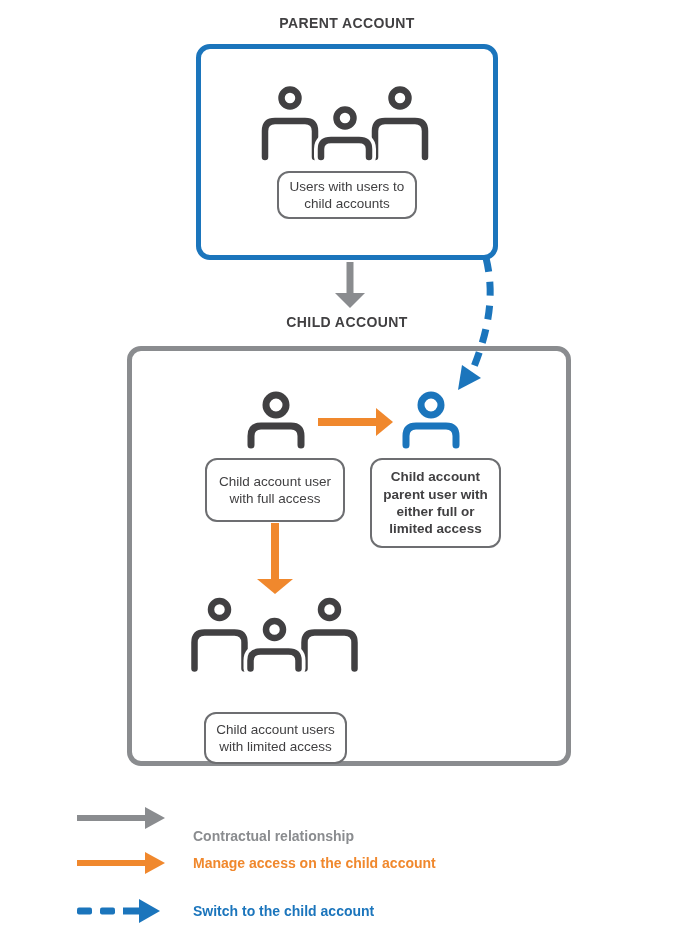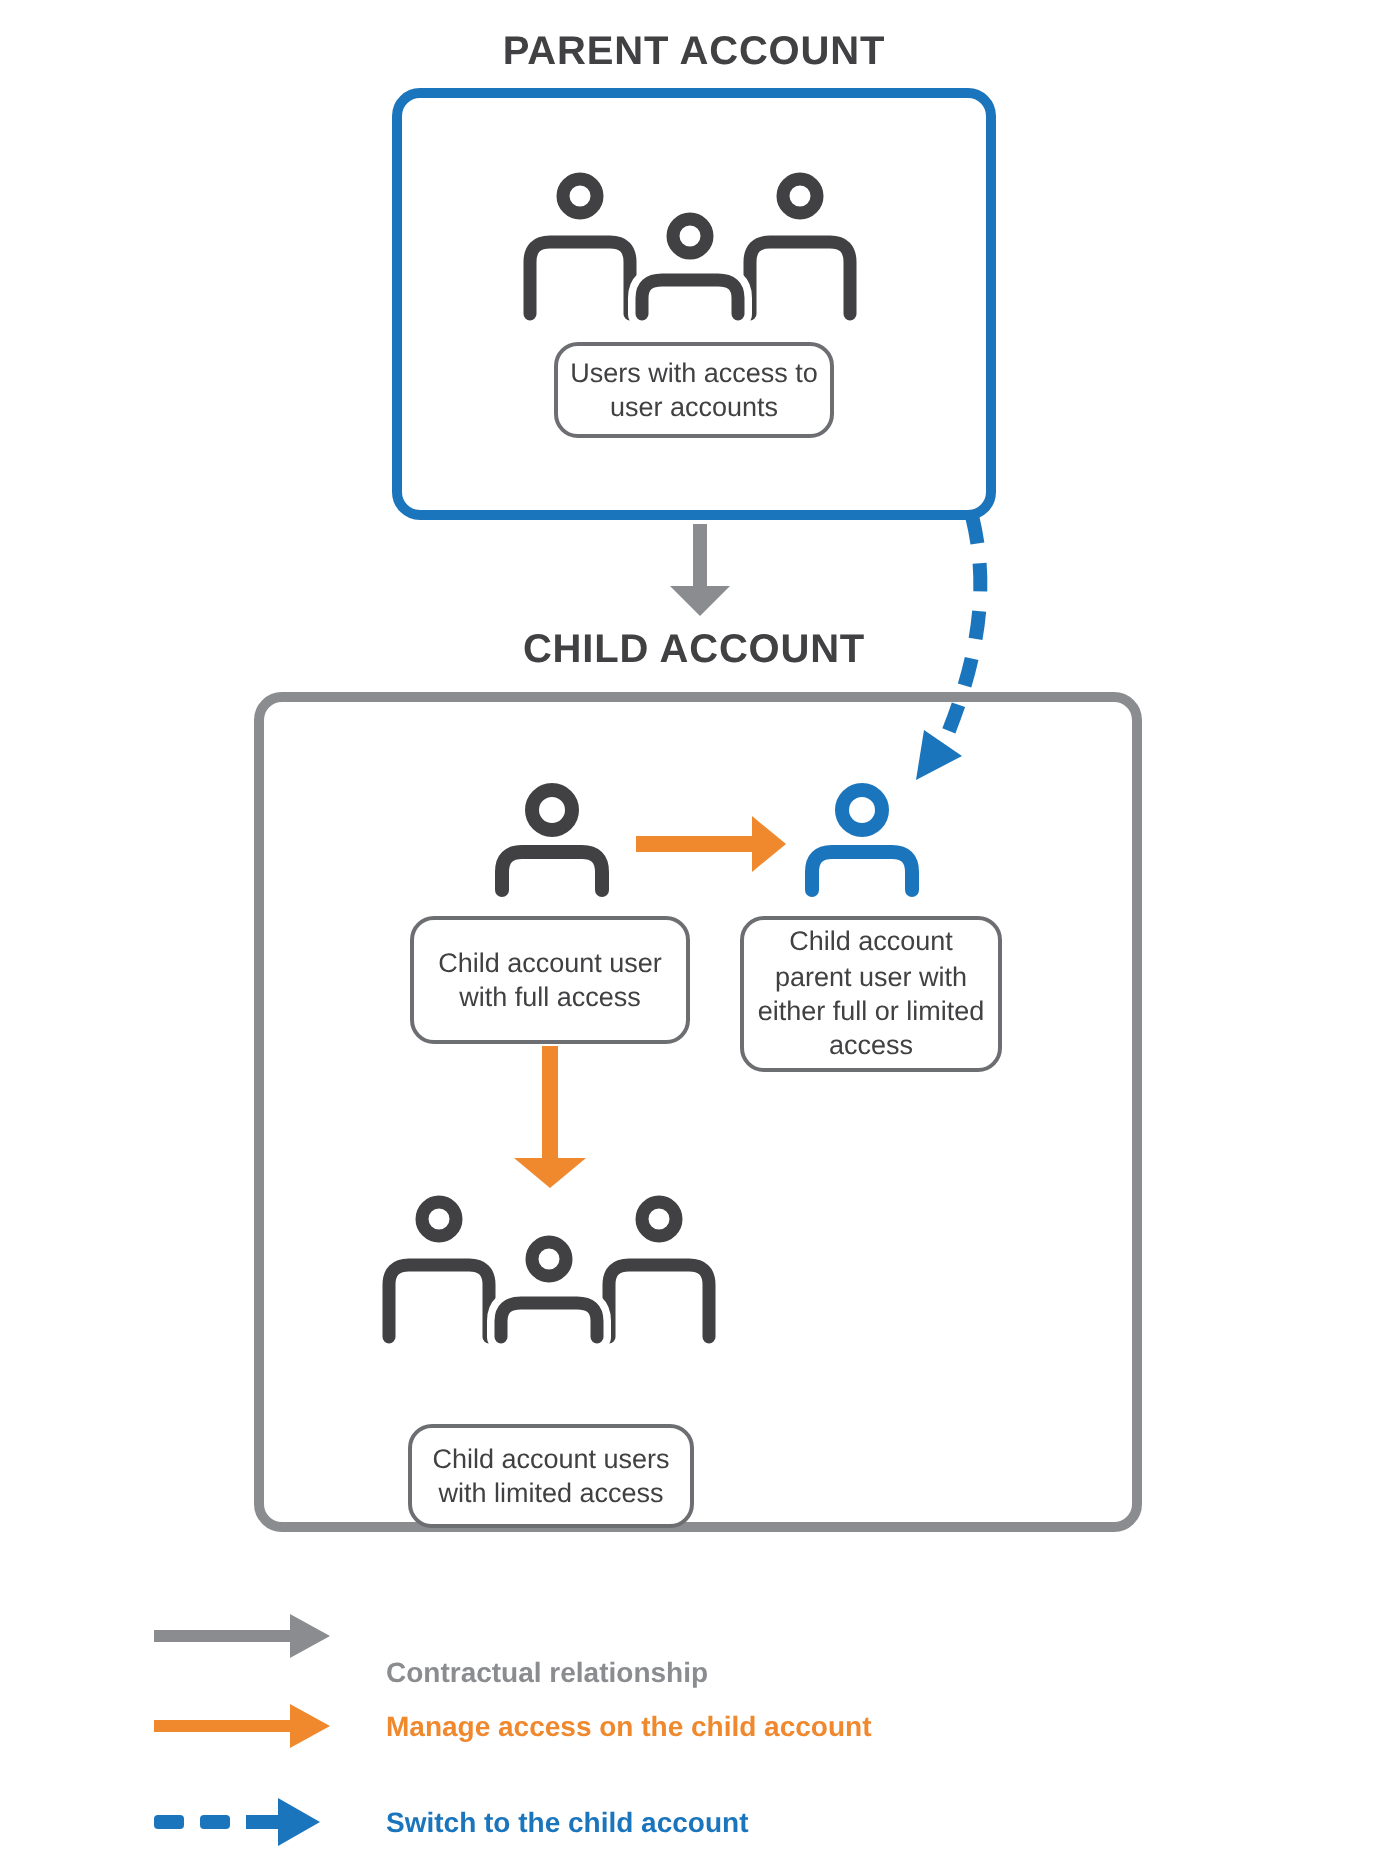--- a/index.html
+++ b/index.html
@@ -2,36 +2,36 @@
 <html><head>
 <meta charset="utf-8">
 <style>
   html,body{margin:0;padding:0;background:#fff;}
   .canvas{
     position:relative;width:694px;height:938px;background:#FFFFFF;overflow:hidden;
     font-family:"Liberation Sans","DejaVu Sans",sans-serif;color:#414042;
   }
   .sec-title{
     position:absolute;left:0;width:694px;text-align:center;
-    font-size:20px;font-weight:bold;letter-spacing:.4px;color:#414042;
+    font-size:14px;font-weight:bold;letter-spacing:.4px;color:#414042;
   }
   .title-parent{top:15px;}
   .title-child{top:314px;}
   .acct-box{position:absolute;background:#fff;box-sizing:border-box;border-radius:14px;}
   .parent-box{left:196px;top:44px;width:302px;height:216px;border:5px solid #1B75BC;}
   .child-box{left:127px;top:346px;width:444px;height:420px;border:5px solid #8A8C8F;}
   .overlay{position:absolute;left:0;top:0;width:694px;height:938px;pointer-events:none;}
   .bubble{
     position:absolute;box-sizing:border-box;background:#fff;border:2px solid #6D6E71;
     border-radius:12px;display:flex;align-items:center;justify-content:center;
     text-align:center;font-size:13.5px;line-height:1.28;color:#414042;padding:3px 6px;
   }
   .bubble-parent-users{left:277px;top:171px;width:140px;height:48px;}
   .bubble-full{left:205px;top:458px;width:140px;height:64px;}
-  .bubble-parent-user{left:370px;top:458px;width:131px;height:78px;}
+  .bubble-parent-user{left:370px;top:458px;width:131px;height:90px;font-weight:bold;}
   .bubble-limited{left:204px;top:712px;width:143px;height:52px;}
   .legend-row{position:absolute;left:77px;height:28px;display:flex;align-items:center;}
   .legend-row svg{display:block;}
   .legend-label{margin-left:28px;font-size:14px;font-weight:bold;white-space:nowrap;}
   .row-1{top:804px;} .row-2{top:849px;} .row-3{top:897px;}
   .lbl-gray{color:#8A8C8F;margin-top:36px;} .lbl-orange{color:#F0882D;} .lbl-blue{color:#1B75BC;}
 </style>
 </head>
 <body>
 
@@ -87,21 +87,21 @@
     <use href="#person-def" transform="translate(431,405)" stroke="#1B75BC" stroke-width="7"></use>
 
     <g fill="#F0882D" stroke="#F0882D">
       <path d="M275 523 V579" stroke-width="8" fill="none"></path>
       <polygon points="257,579 293,579 275,594" stroke="none"></polygon>
     </g>
 
     <use href="#trio-def" transform="translate(274.5,609.5)" stroke="#414042"></use>
   </svg>
 
-  <div class="bubble bubble-parent-users">Users with access to user accounts</div>
+  <div class="bubble bubble-parent-users">Users with users to child accounts</div>
   <div class="bubble bubble-full">Child account user with full access</div>
   <div class="bubble bubble-parent-user">Child account parent user with either full or limited access</div>
   <div class="bubble bubble-limited">Child account users with limited access</div>
 
   <div class="legend-row row-1">
     <svg width="88" height="28" viewBox="0 0 88 28">
       <line x1="0" y1="14" x2="68" y2="14" stroke="#8A8C8F" stroke-width="6"></line>
       <polygon points="68,3 68,25 88,14" fill="#8A8C8F"></polygon>
     </svg>
     <span class="legend-label lbl-gray">Contractual relationship</span>

